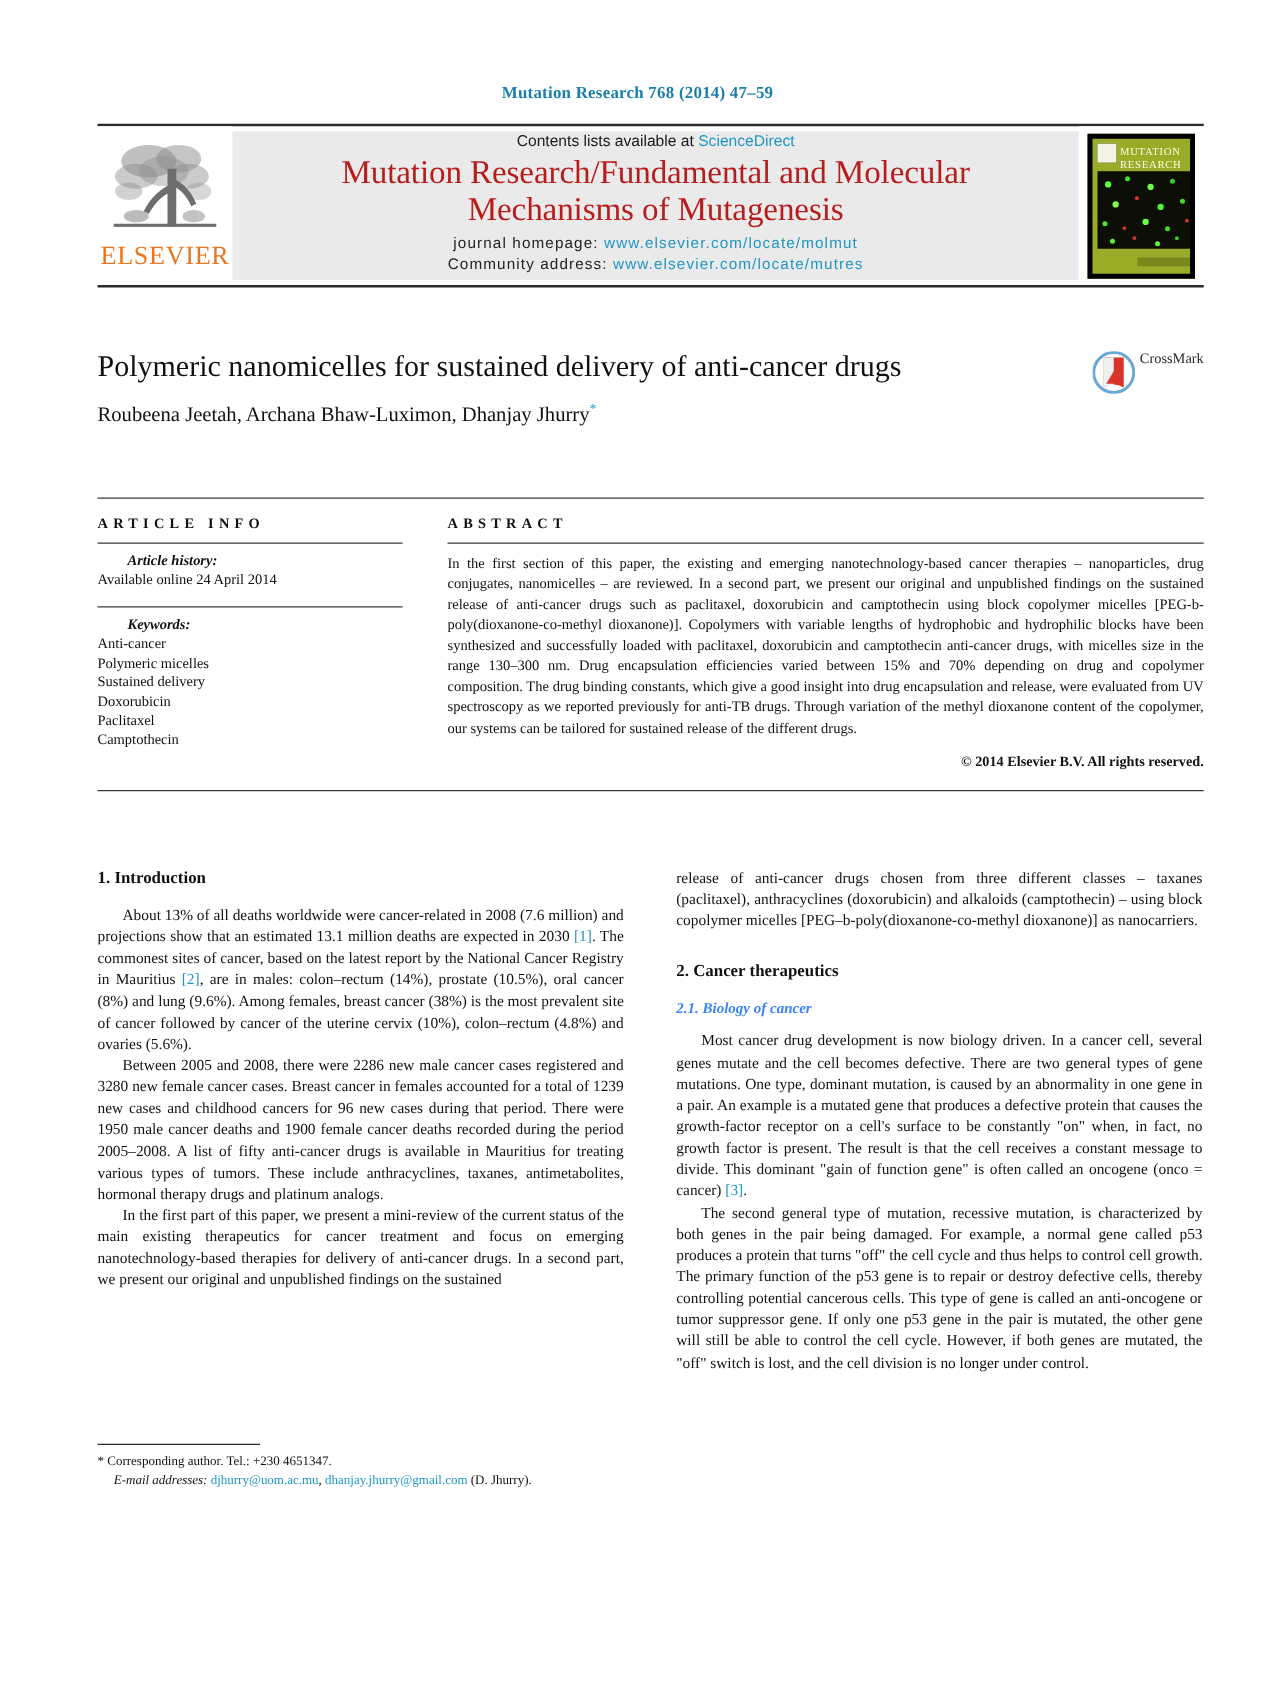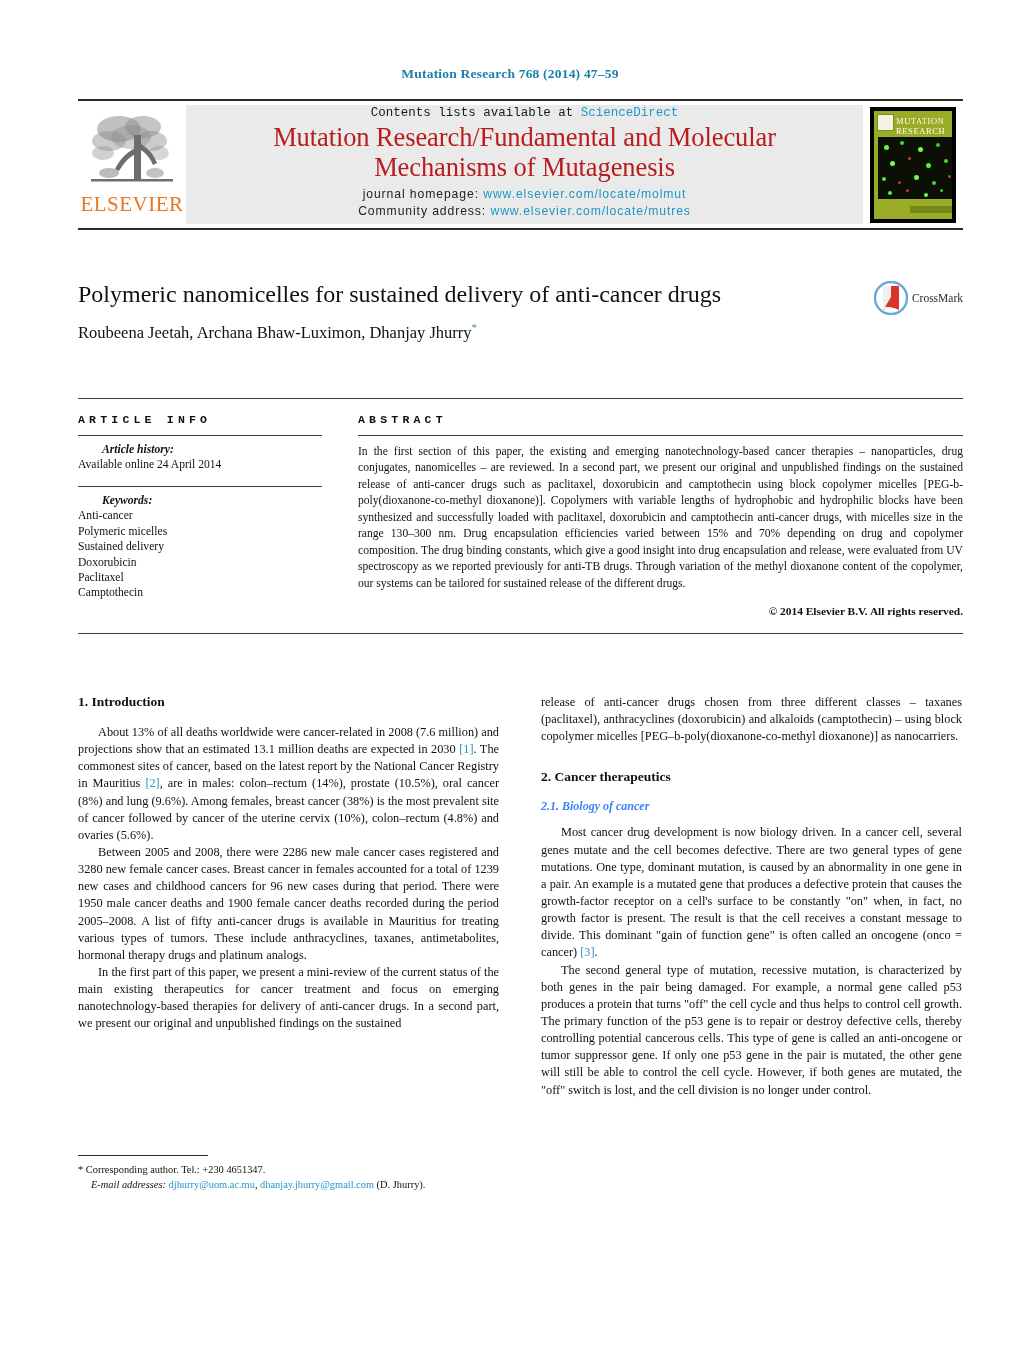--- a/index.html
+++ b/index.html
@@ -55,21 +55,21 @@
   }
   .title-cell {
     flex: 1 1 auto;
     background: #eaeaea;
     margin: 4px 0 4px 0;
     display: flex; flex-direction: column;
     align-items: center; justify-content: center;
     padding: 4px 8px 6px;
   }
   .contents-line {
-    font-family: Liberation Mono, monospace;
+    font-family: Liberation Sans, sans-serif;
     font-size: 12.5px;
     color: #1a1a1a;
     margin-bottom: 2px;
   }
   .contents-line a { color: #2196c4; text-decoration: none; }
   .journal-title {
     font-family: "Liberation Serif", serif;
     font-size: 26.5px;
     line-height: 1.13;
     text-align: center;
@@ -136,39 +136,39 @@
   .authors sup { font-size: 11px; color: #2196c4; }
   .affil {
     font-family: "Liberation Serif", serif;
     font-style: italic; font-weight: bold;
     font-size: 9.6px; color: #111;
     margin-top: 10px;
     letter-spacing: -.1px;
   }
   .crossmark {
     position: absolute; right: 0; top: 0;
-    display: flex; align-items: center; gap: 4px;
+    display: flex; align-items: flex-start; gap: 4px;
   }
   .cm-word {
     font-family: "Liberation Serif", serif;
     font-size: 11.5px; color: #2b2b2b;
   }
 
   
   .band {
     position: absolute; left: 78px; top: 398px; width: 885px;
     border-top: 1px solid #3a3a3a;
     border-bottom: 1px solid #3a3a3a;
     padding: 14px 0 16px;
     display: flex;
   }
   .col-info { width: 262px; flex: 0 0 262px; padding-right: 18px; }
   .col-abs  { flex: 1 1 auto; padding-left: 18px; }
   .sec-head {
-    font-family: Liberation Mono, monospace;
+    font-family: Liberation Serif, serif;
     font-weight: bold; font-size: 11.5px;
     letter-spacing: 4.2px; color: #111;
     margin-bottom: 9px;
   }
   .rule { border-top: 1px solid #3a3a3a; }
   .info-grp { padding-top: 7px; }
   .info-label {
     font-family: "Liberation Serif", serif;
     font-style: italic; font-weight: bold; font-size: 11.6px;
     color: #111; margin-bottom: 1px; margin-left: 24px;

